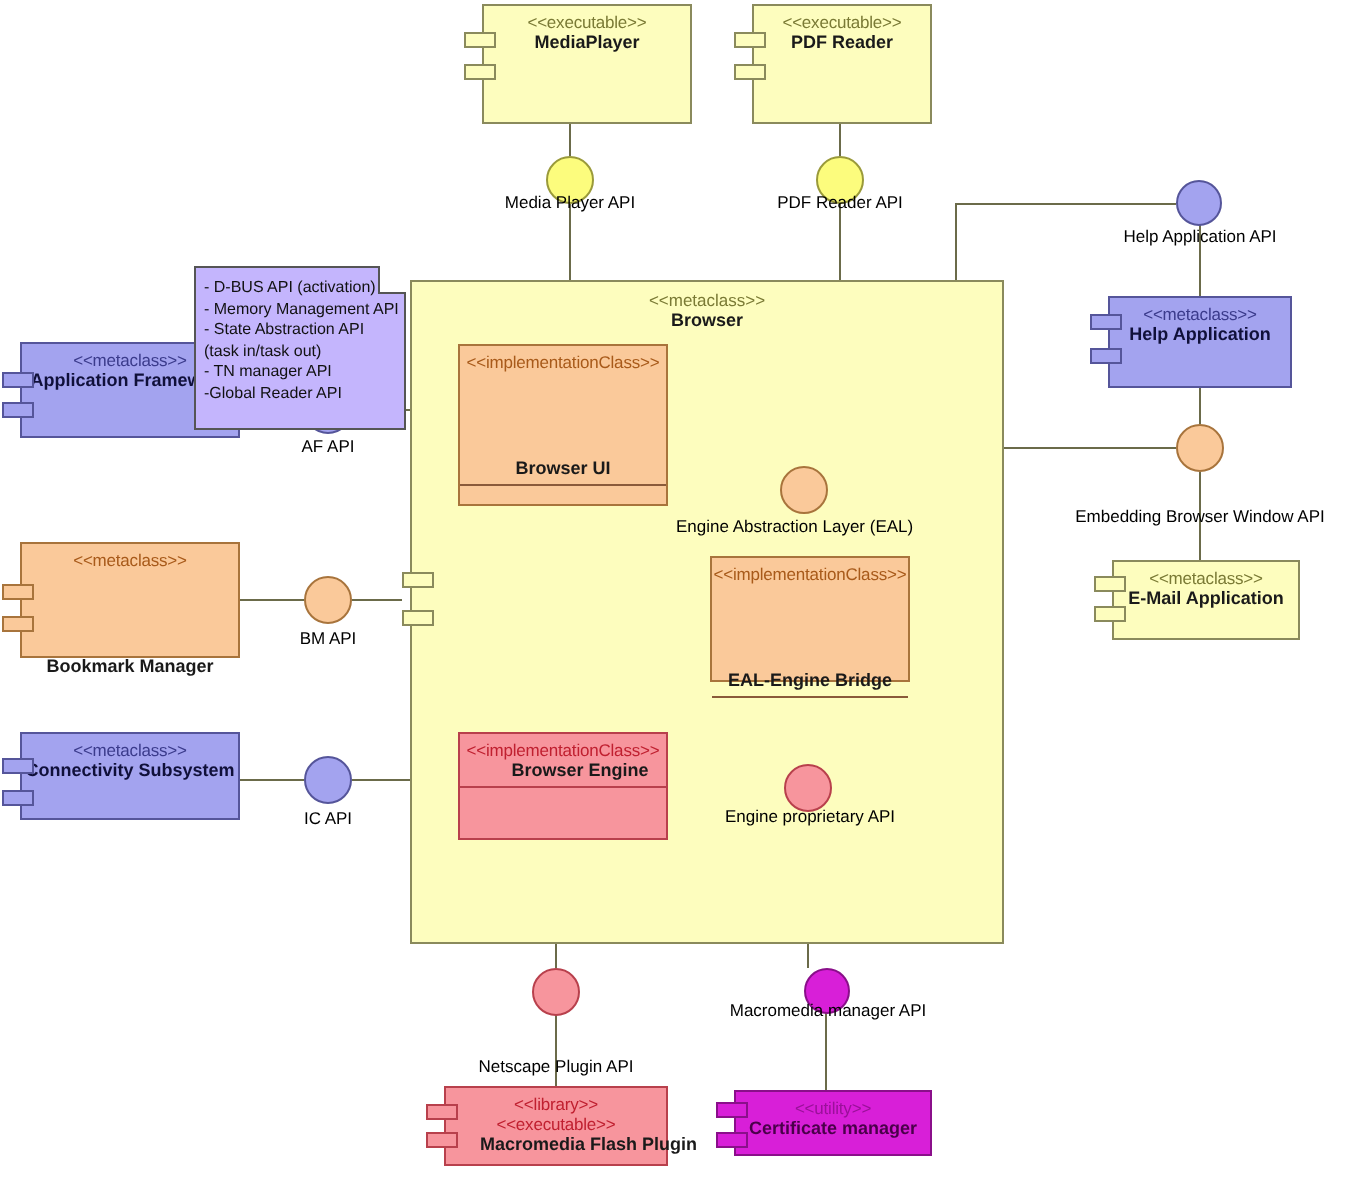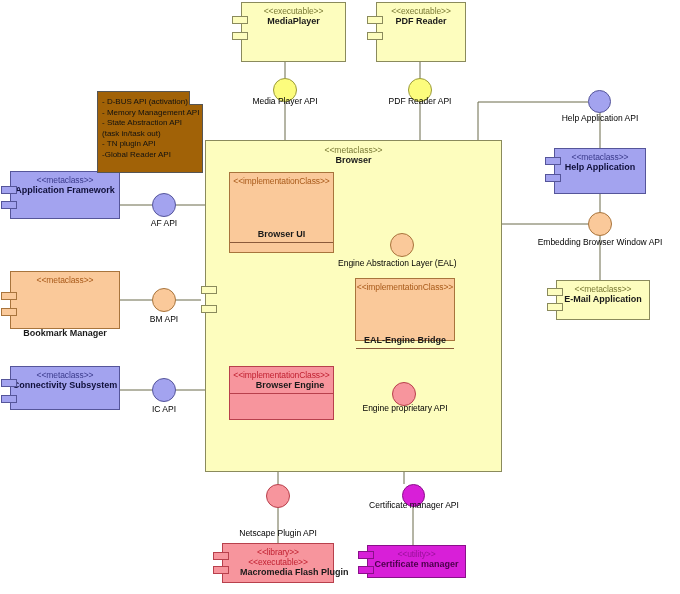--- a/index.html
+++ b/index.html
@@ -131,23 +131,24 @@
     color: #000;
     white-space: nowrap;
     z-index: 8;
     text-align: center;
   }
 
   
   .note {
     position: absolute;
     box-sizing: border-box;
-    background: #a16207;
+    background: #c4b5fd;
     border: 1px solid #555;
     z-index: 9;
+    margin-top: 42px;
   }
   .note .fold {
     position: absolute;
     right: -1px;
     top: -1px;
     width: 13px;
     height: 13px;
     background: #ffffff;
     border-left: 1px solid #555;
     border-bottom: 1px solid #555;
@@ -251,21 +252,21 @@
   <div class="porttab" style="left:367px; top:16px; background:#fdfdbe; border-color:#8a8a5c;"></div>
   <div class="porttab" style="left:367px; top:32px; background:#fdfdbe; border-color:#8a8a5c;"></div>
 
   <div class="note" style="left:97px; top:91px; width:106px; height:82px;">
     <div class="fold"></div>
     <ul>
       <li>- D-BUS API (activation)</li>
       <li>- Memory Management API</li>
       <li>- State Abstraction API</li>
       <li>(task in/task out)</li>
-      <li>- TN plugin API</li>
+      <li>- TN manager API</li>
       <li>-Global Reader API</li>
     </ul>
   </div>
 
   <div class="comp c-purple" style="left:10px; top:171px; width:110px; height:48px;">
     <div class="stereo">&lt;&lt;metaclass&gt;&gt;</div>
     <div class="cname">Application Framework</div>
   </div>
   <div class="porttab" style="left:1px; top:186px; background:#a3a3ef; border-color:#55559a;"></div>
   <div class="porttab" style="left:1px; top:201px; background:#a3a3ef; border-color:#55559a;"></div>
@@ -346,24 +347,24 @@
   <div class="ball b-orange" style="left:152px; top:288px; width:24px; height:24px;"></div>
   <div class="ilabel" style="left:134px; top:314px; width:60px;">BM API</div>
 
   <div class="ball b-purple" style="left:152px; top:378px; width:24px; height:24px;"></div>
   <div class="ilabel" style="left:134px; top:404px; width:60px;">IC  API</div>
 
   <div class="ball b-orange" style="left:390px; top:233px; width:24px; height:24px;"></div>
   <div class="ilabel" style="left:338px; top:258px; width:108px;">Engine Abstraction Layer (EAL)</div>
 
   <div class="ball b-orange" style="left:588px; top:212px; width:24px; height:24px;"></div>
-  <div class="ilabel" style="left:530px; top:237px; width:140px;text-align:center;">Embedding Browser Window API</div>
+  <div class="ilabel" style="left:530px; top:253px; width:140px;text-align:center;">Embedding Browser Window API</div>
 
   <div class="ball b-red" style="left:392px; top:382px; width:24px; height:24px;"></div>
   <div class="ilabel" style="left:341px; top:403px; width:128px;">Engine proprietary API</div>
 
   <div class="ball b-red" style="left:266px; top:484px; width:24px; height:24px;"></div>
   <div class="ilabel" style="left:223px; top:528px; width:110px;">Netscape Plugin API</div>
 
   <div class="ball b-magenta" style="left:402px; top:484px; width:23px; height:23px;"></div>
-  <div class="ilabel" style="left:356px; top:500px; width:116px;">Certificate manager API</div>
+  <div class="ilabel" style="left:356px; top:500px; width:116px;">Macromedia manager API</div>
 
 </div>
 
 </body></html>

